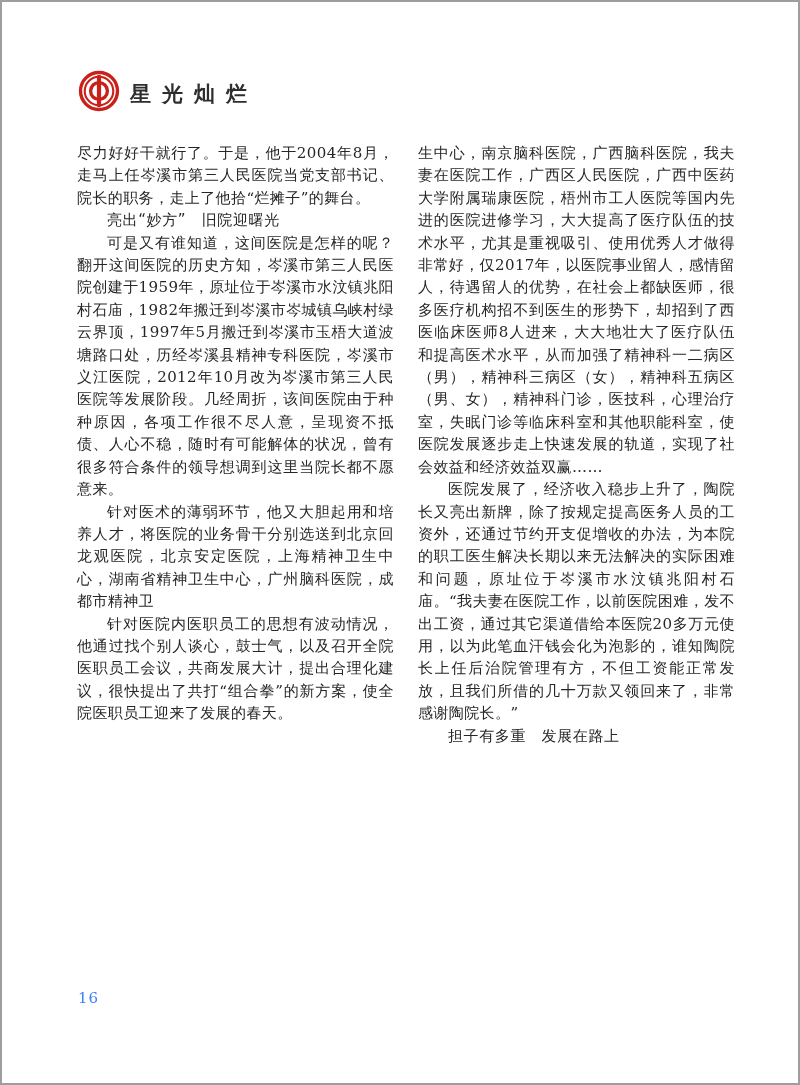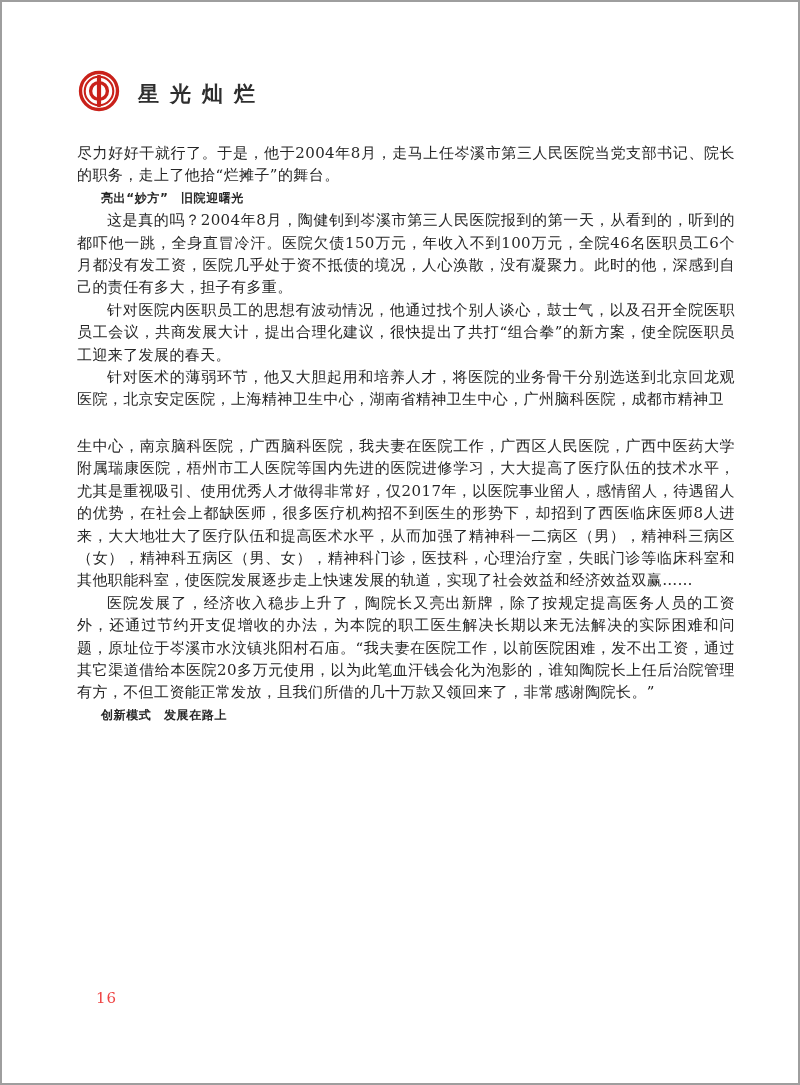--- a/index.html
+++ b/index.html
@@ -20,21 +20,21 @@
     font-family: "DejaVu Serif", "Liberation Serif", serif;
     color: var(--text-black);
   }
   
   .header {
     position: absolute;
     left: 76px;
     top: 68px;
     display: flex;
     align-items: center;
-    gap: 18px;
+    gap: 10px;
   }
   .logo {
     width: 42px;
     height: 42px;
     display: inline-block;
     flex: 0 0 auto;
   }
   .logo svg { width: 100%; height: 100%; display: block; }
   .brand {
     font-size: 21px;
@@ -46,52 +46,50 @@
     padding-top: 6px;
   }
   
   .content {
     position: absolute;
     left: 75px;
     top: 140px;
     width: 658px;
     display: flex;
     gap: 24px;
-    flex-direction: column;
   }
   .col {
     flex: 1 1 0;
     min-width: 0;
   }
   .para {
     margin: 0;
     font-size: 15px;
     line-height: 22.4px;
     text-align: justify;
     text-justify: inter-character;
     letter-spacing: 0.4px;
     color: var(--text-black);
   }
   .para.indent { text-indent: 2em; }
   .para.heading {
     font-family: "DejaVu Sans", "Liberation Sans", sans-serif;
-    font-weight: bold;
-    font-size: 12px;
+    font-weight: normal;
+    font-size: 15px;
     letter-spacing: 0.6px;
   }
   
   .pageno {
     position: absolute;
     left: 76px;
     top: 987px;
     font-size: 15px;
     letter-spacing: 1px;
-    color: #ef4444;
+    color: #3b82f6;
     font-family: "DejaVu Serif", "Liberation Serif", serif;
-    margin-left: 18px;
   }
 </style>
 </head>
 <body>
 
 <div class="page">
 
   <div class="header">
     <span class="logo">
       <svg viewBox="0 0 100 100" xmlns="http://www.w3.org/2000/svg" aria-hidden="true">
@@ -101,26 +99,26 @@
         <rect x="45" y="12" width="10" height="76" rx="3" fill="var(--logo-red)"></rect>
       </svg>
     </span>
     <span class="brand">星光灿烂</span>
   </div>
 
   <div class="content">
     <div class="col">
         <p class="para body">尽力好好干就行了。于是，他于2004年8月，走马上任岑溪市第三人民医院当党支部书记、院长的职务，走上了他拾“烂摊子”的舞台。</p>
         <p class="para heading indent">亮出“妙方”　旧院迎曙光</p>
-        <p class="para body indent">这是真的吗？2004年8月，陶健钊到岑溪市第三人民医院报到的第一天，从看到的，听到的都吓他一跳，全身直冒冷汗。医院欠债150万元，年收入不到100万元，全院46名医职员工6个月都没有发工资，医院几乎处于资不抵债的境况，人心涣散，没有凝聚力。此时的他，深感到自己的责任有多大，担子有多重。</p>
+        <p class="para body indent">可是又有谁知道，这间医院是怎样的呢？翻开这间医院的历史方知，岑溪市第三人民医院创建于1959年，原址位于岑溪市水汶镇兆阳村石庙，1982年搬迁到岑溪市岑城镇乌峡村绿云界顶，1997年5月搬迁到岑溪市玉梧大道波塘路口处，历经岑溪县精神专科医院，岑溪市义江医院，2012年10月改为岑溪市第三人民医院等发展阶段。几经周折，该间医院由于种种原因，各项工作很不尽人意，呈现资不抵债、人心不稳，随时有可能解体的状况，曾有很多符合条件的领导想调到这里当院长都不愿意来。</p>
+        <p class="para body indent">针对医术的薄弱环节，他又大胆起用和培养人才，将医院的业务骨干分别选送到北京回龙观医院，北京安定医院，上海精神卫生中心，湖南省精神卫生中心，广州脑科医院，成都市精神卫</p>
         <p class="para body indent">针对医院内医职员工的思想有波动情况，他通过找个别人谈心，鼓士气，以及召开全院医职员工会议，共商发展大计，提出合理化建议，很快提出了共打“组合拳”的新方案，使全院医职员工迎来了发展的春天。</p>
-        <p class="para body indent">针对医术的薄弱环节，他又大胆起用和培养人才，将医院的业务骨干分别选送到北京回龙观医院，北京安定医院，上海精神卫生中心，湖南省精神卫生中心，广州脑科医院，成都市精神卫</p>
       </div>
     <div class="col">
         <p class="para body">生中心，南京脑科医院，广西脑科医院，我夫妻在医院工作，广西区人民医院，广西中医药大学附属瑞康医院，梧州市工人医院等国内先进的医院进修学习，大大提高了医疗队伍的技术水平，尤其是重视吸引、使用优秀人才做得非常好，仅2017年，以医院事业留人，感情留人，待遇留人的优势，在社会上都缺医师，很多医疗机构招不到医生的形势下，却招到了西医临床医师8人进来，大大地壮大了医疗队伍和提高医术水平，从而加强了精神科一二病区（男），精神科三病区（女），精神科五病区（男、女），精神科门诊，医技科，心理治疗室，失眠门诊等临床科室和其他职能科室，使医院发展逐步走上快速发展的轨道，实现了社会效益和经济效益双赢……</p>
         <p class="para body indent">医院发展了，经济收入稳步上升了，陶院长又亮出新牌，除了按规定提高医务人员的工资外，还通过节约开支促增收的办法，为本院的职工医生解决长期以来无法解决的实际困难和问题，原址位于岑溪市水汶镇兆阳村石庙。“我夫妻在医院工作，以前医院困难，发不出工资，通过其它渠道借给本医院20多万元使用，以为此笔血汗钱会化为泡影的，谁知陶院长上任后治院管理有方，不但工资能正常发放，且我们所借的几十万款又领回来了，非常感谢陶院长。”</p>
-        <p class="para heading indent">创新模式　发展在路上</p>
+        <p class="para heading indent">担子有多重　发展在路上</p>
       </div>
   </div>
 
   <div class="pageno">16</div>
 
 </div>
 
 </body></html>

